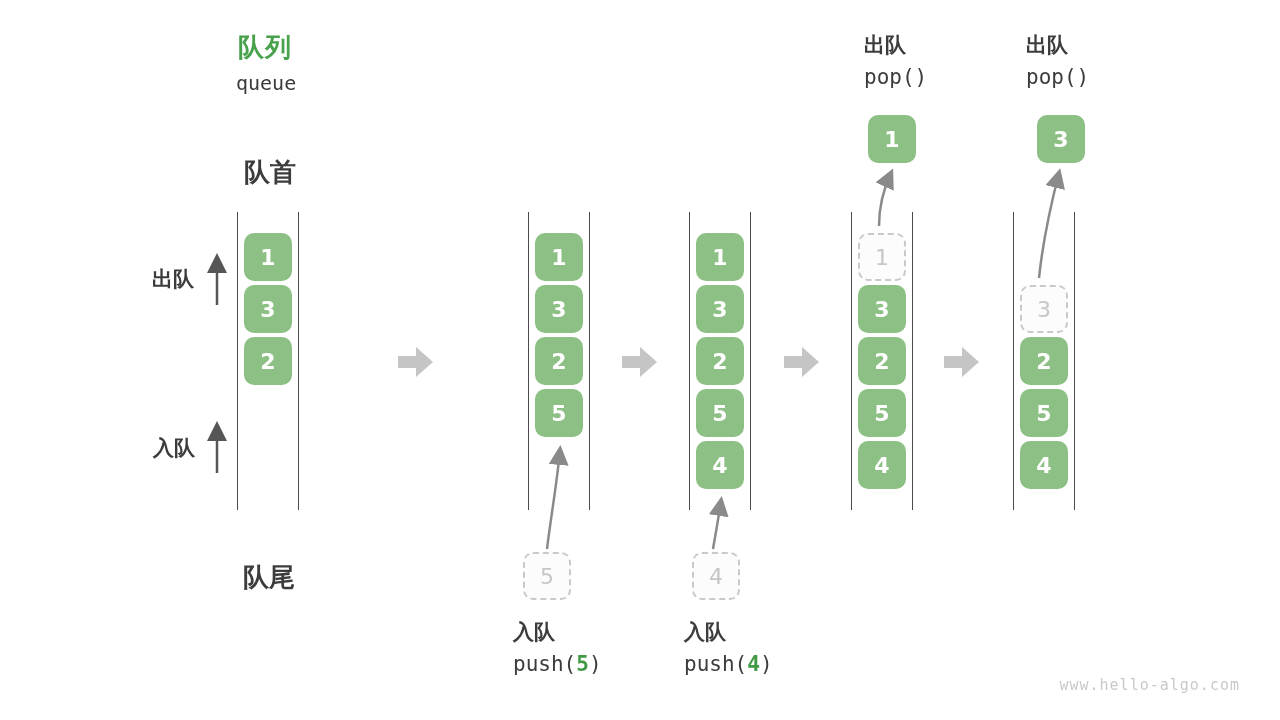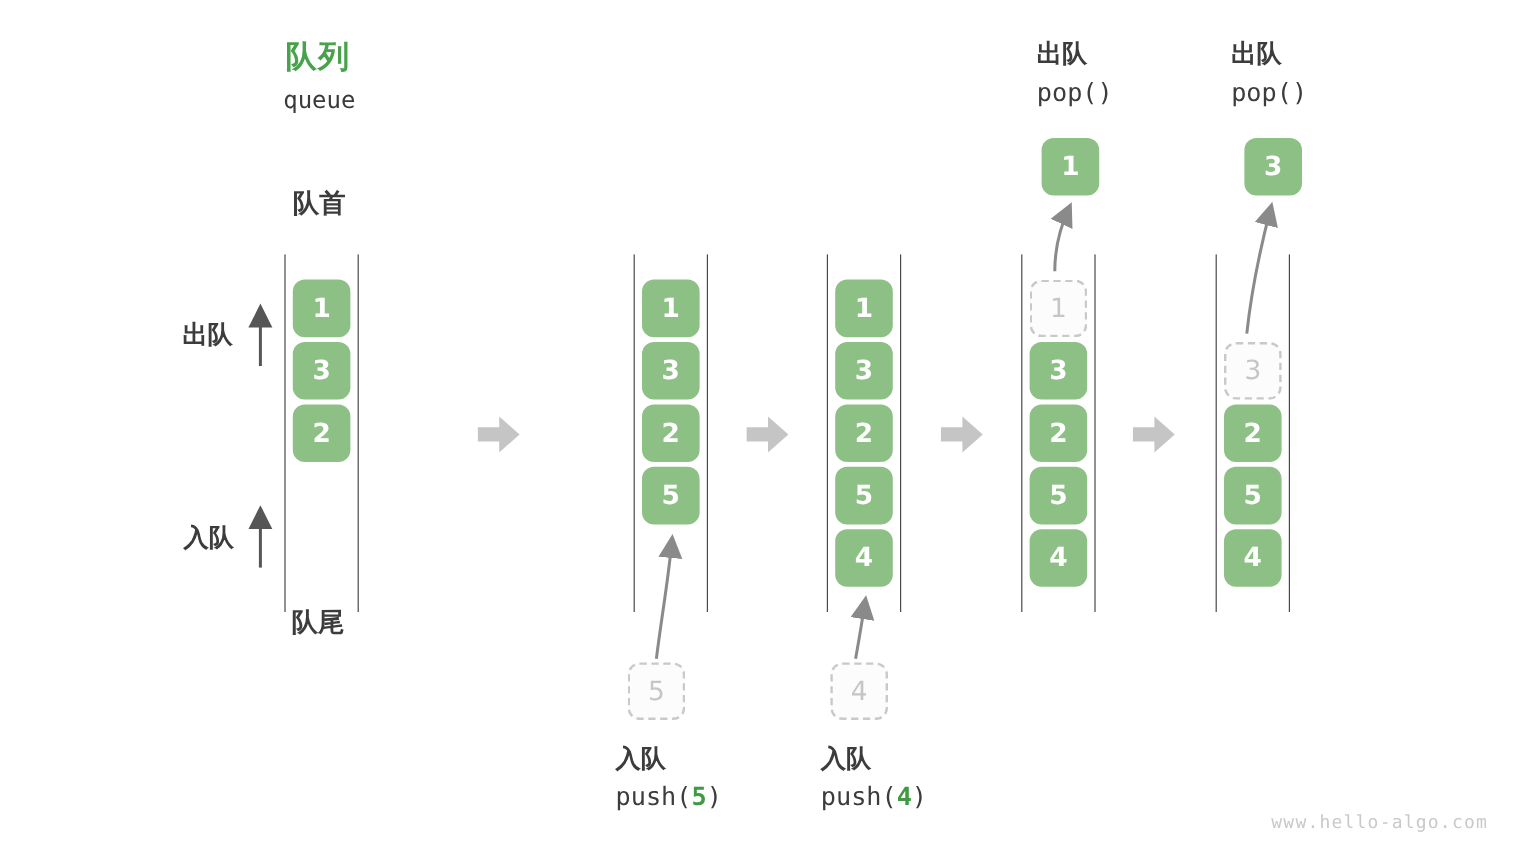--- a/index.html
+++ b/index.html
@@ -18,23 +18,23 @@
     position: absolute; left: 238px; top: 30px;
     font-size: 26px; font-weight: 700; color: #47a24b; letter-spacing: 1px;
   }
   .title-en {
     position: absolute; left: 236px; top: 71px;
     font-family: "DejaVu Sans Mono", monospace;
     font-size: 20px; color: #3a3a3a;
   }
 
   
-  .zh-label { position: absolute; font-size: 22px; font-weight: 700; color: #3c3c3c; }
+  .zh-label { position: absolute; font-size: 26px; font-weight: 700; color: #3c3c3c; }
   .lbl-front { left: 244px; top: 155px; }
-  .lbl-rear  { left: 243px; top: 504px; }
+  .lbl-rear  { left: 243px; top: 560px; }
   .lbl-dequeue { left: 152px; top: 265px; font-size: 21px; }
   .lbl-enqueue { left: 153px; top: 434px; font-size: 21px; }
 
   
   .channel {
     position: absolute; top: 212px;
     width: 62px; height: 298px;
     border-left: 1.5px solid #4a4a4a;
     border-right: 1.5px solid #4a4a4a;
   }

